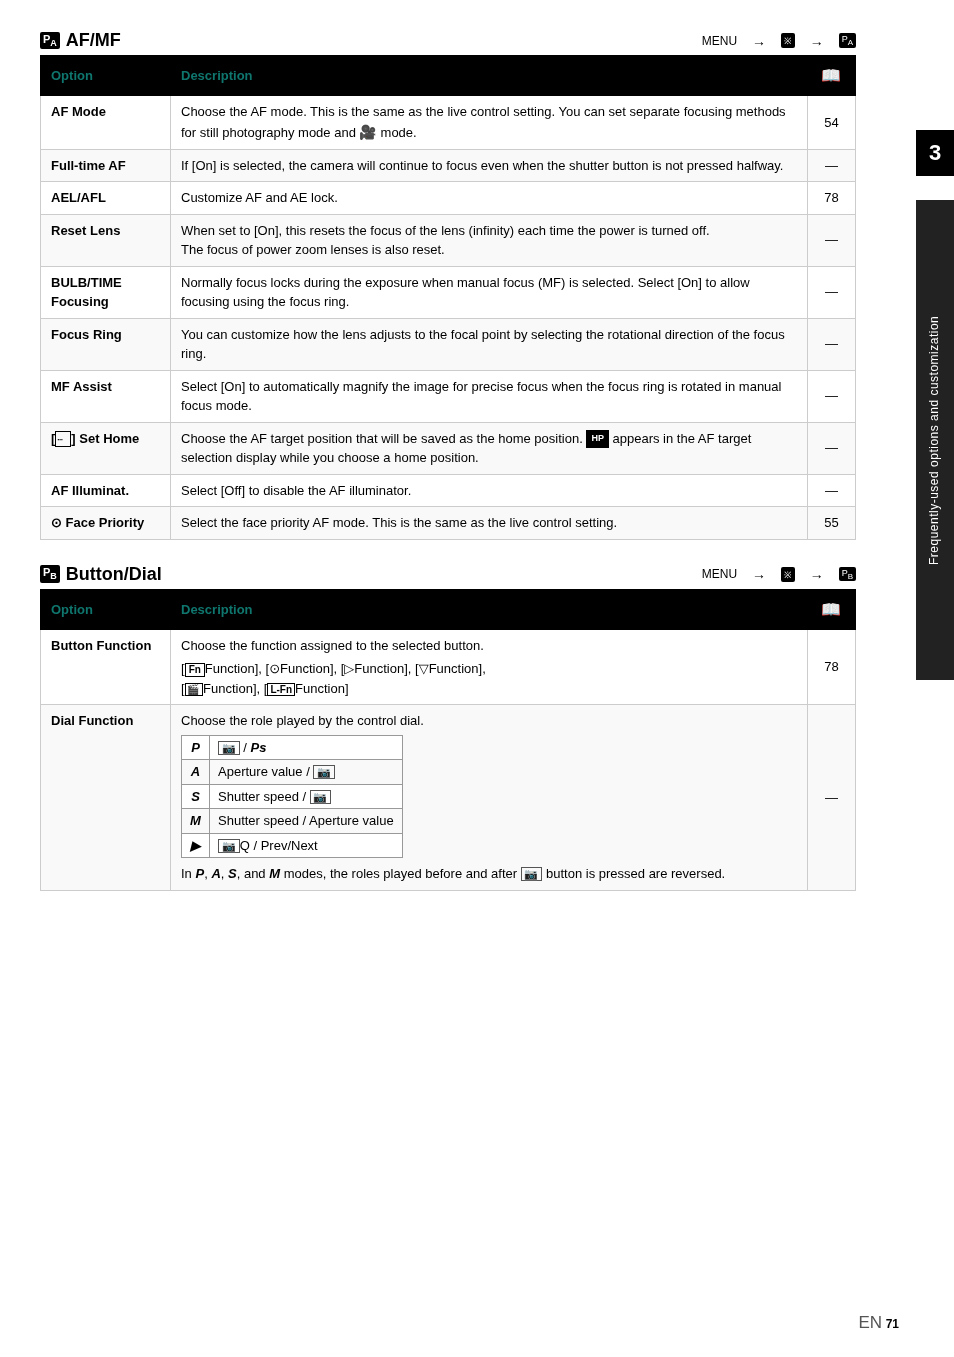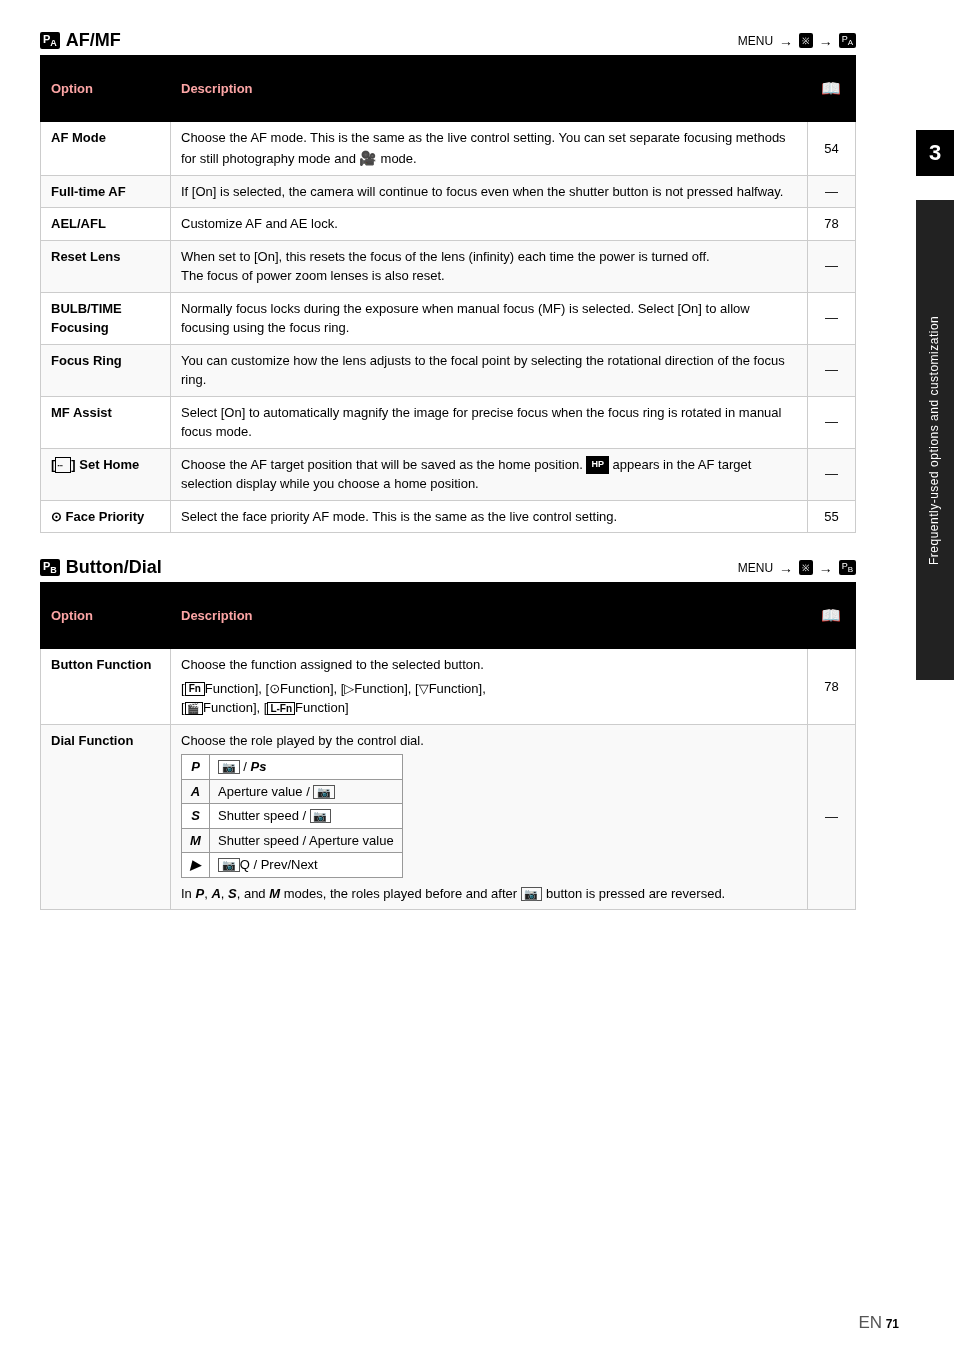--- a/index.html
+++ b/index.html
@@ -97,21 +97,21 @@
       font-size: 11px;
       font-weight: bold;
       padding: 1px 3px;
       border-radius: 2px;
     }
 
     .menu-path {
       font-size: 12px;
       display: flex;
       align-items: center;
-      gap: 6px;
+      gap: 15px;
       color: #000;
     }
 
     .menu-path .arrow {
       font-size: 14px;
     }
 
     .menu-path .icon-small {
       display: inline-block;
       background: #000;
@@ -123,22 +123,22 @@
 
     
     .menu-table {
       width: 100%;
       border-collapse: collapse;
       margin-bottom: 24px;
     }
 
     .menu-table th {
       background: #000;
-      color: #fca5a5;
-      padding: 23px 10px;
+      color: #0f766e;
+      padding: 10px 10px;
       text-align: left;
       font-size: 13px;
       font-weight: bold;
       border: 1px solid #000;
     }
 
     .menu-table th.ref-col {
       text-align: center;
       width: 48px;
     }
@@ -324,20 +324,25 @@
             <td class="ref-col">—</td>
           </tr>
           <tr>
             <td class="option-col"><strong>MF Assist</strong></td>
             <td>Select [On] to automatically magnify the image for precise focus when the focus ring is rotated in manual focus mode.</td>
             <td class="ref-col">—</td>
           </tr>
           <tr>
             <td class="option-col"><strong>[<span class="target-icon"></span>] Set Home</strong></td>
             <td>Choose the AF target position that will be saved as the home position. <span class="hp-box">HP</span> appears in the AF target selection display while you choose a home position.</td>
+            <td class="ref-col">—</td>
+          </tr>
+          <tr>
+            <td class="option-col"><strong>AF Illuminat.</strong></td>
+            <td>Select [Off] to disable the AF illuminator.</td>
             <td class="ref-col">—</td>
           </tr>
           <tr>
             <td class="option-col"><strong>⊙ Face Priority</strong></td>
             <td>Select the face priority AF mode. This is the same as the live control setting.</td>
             <td class="ref-col">55</td>
           </tr>
         </tbody>
       </table>
     </div>

